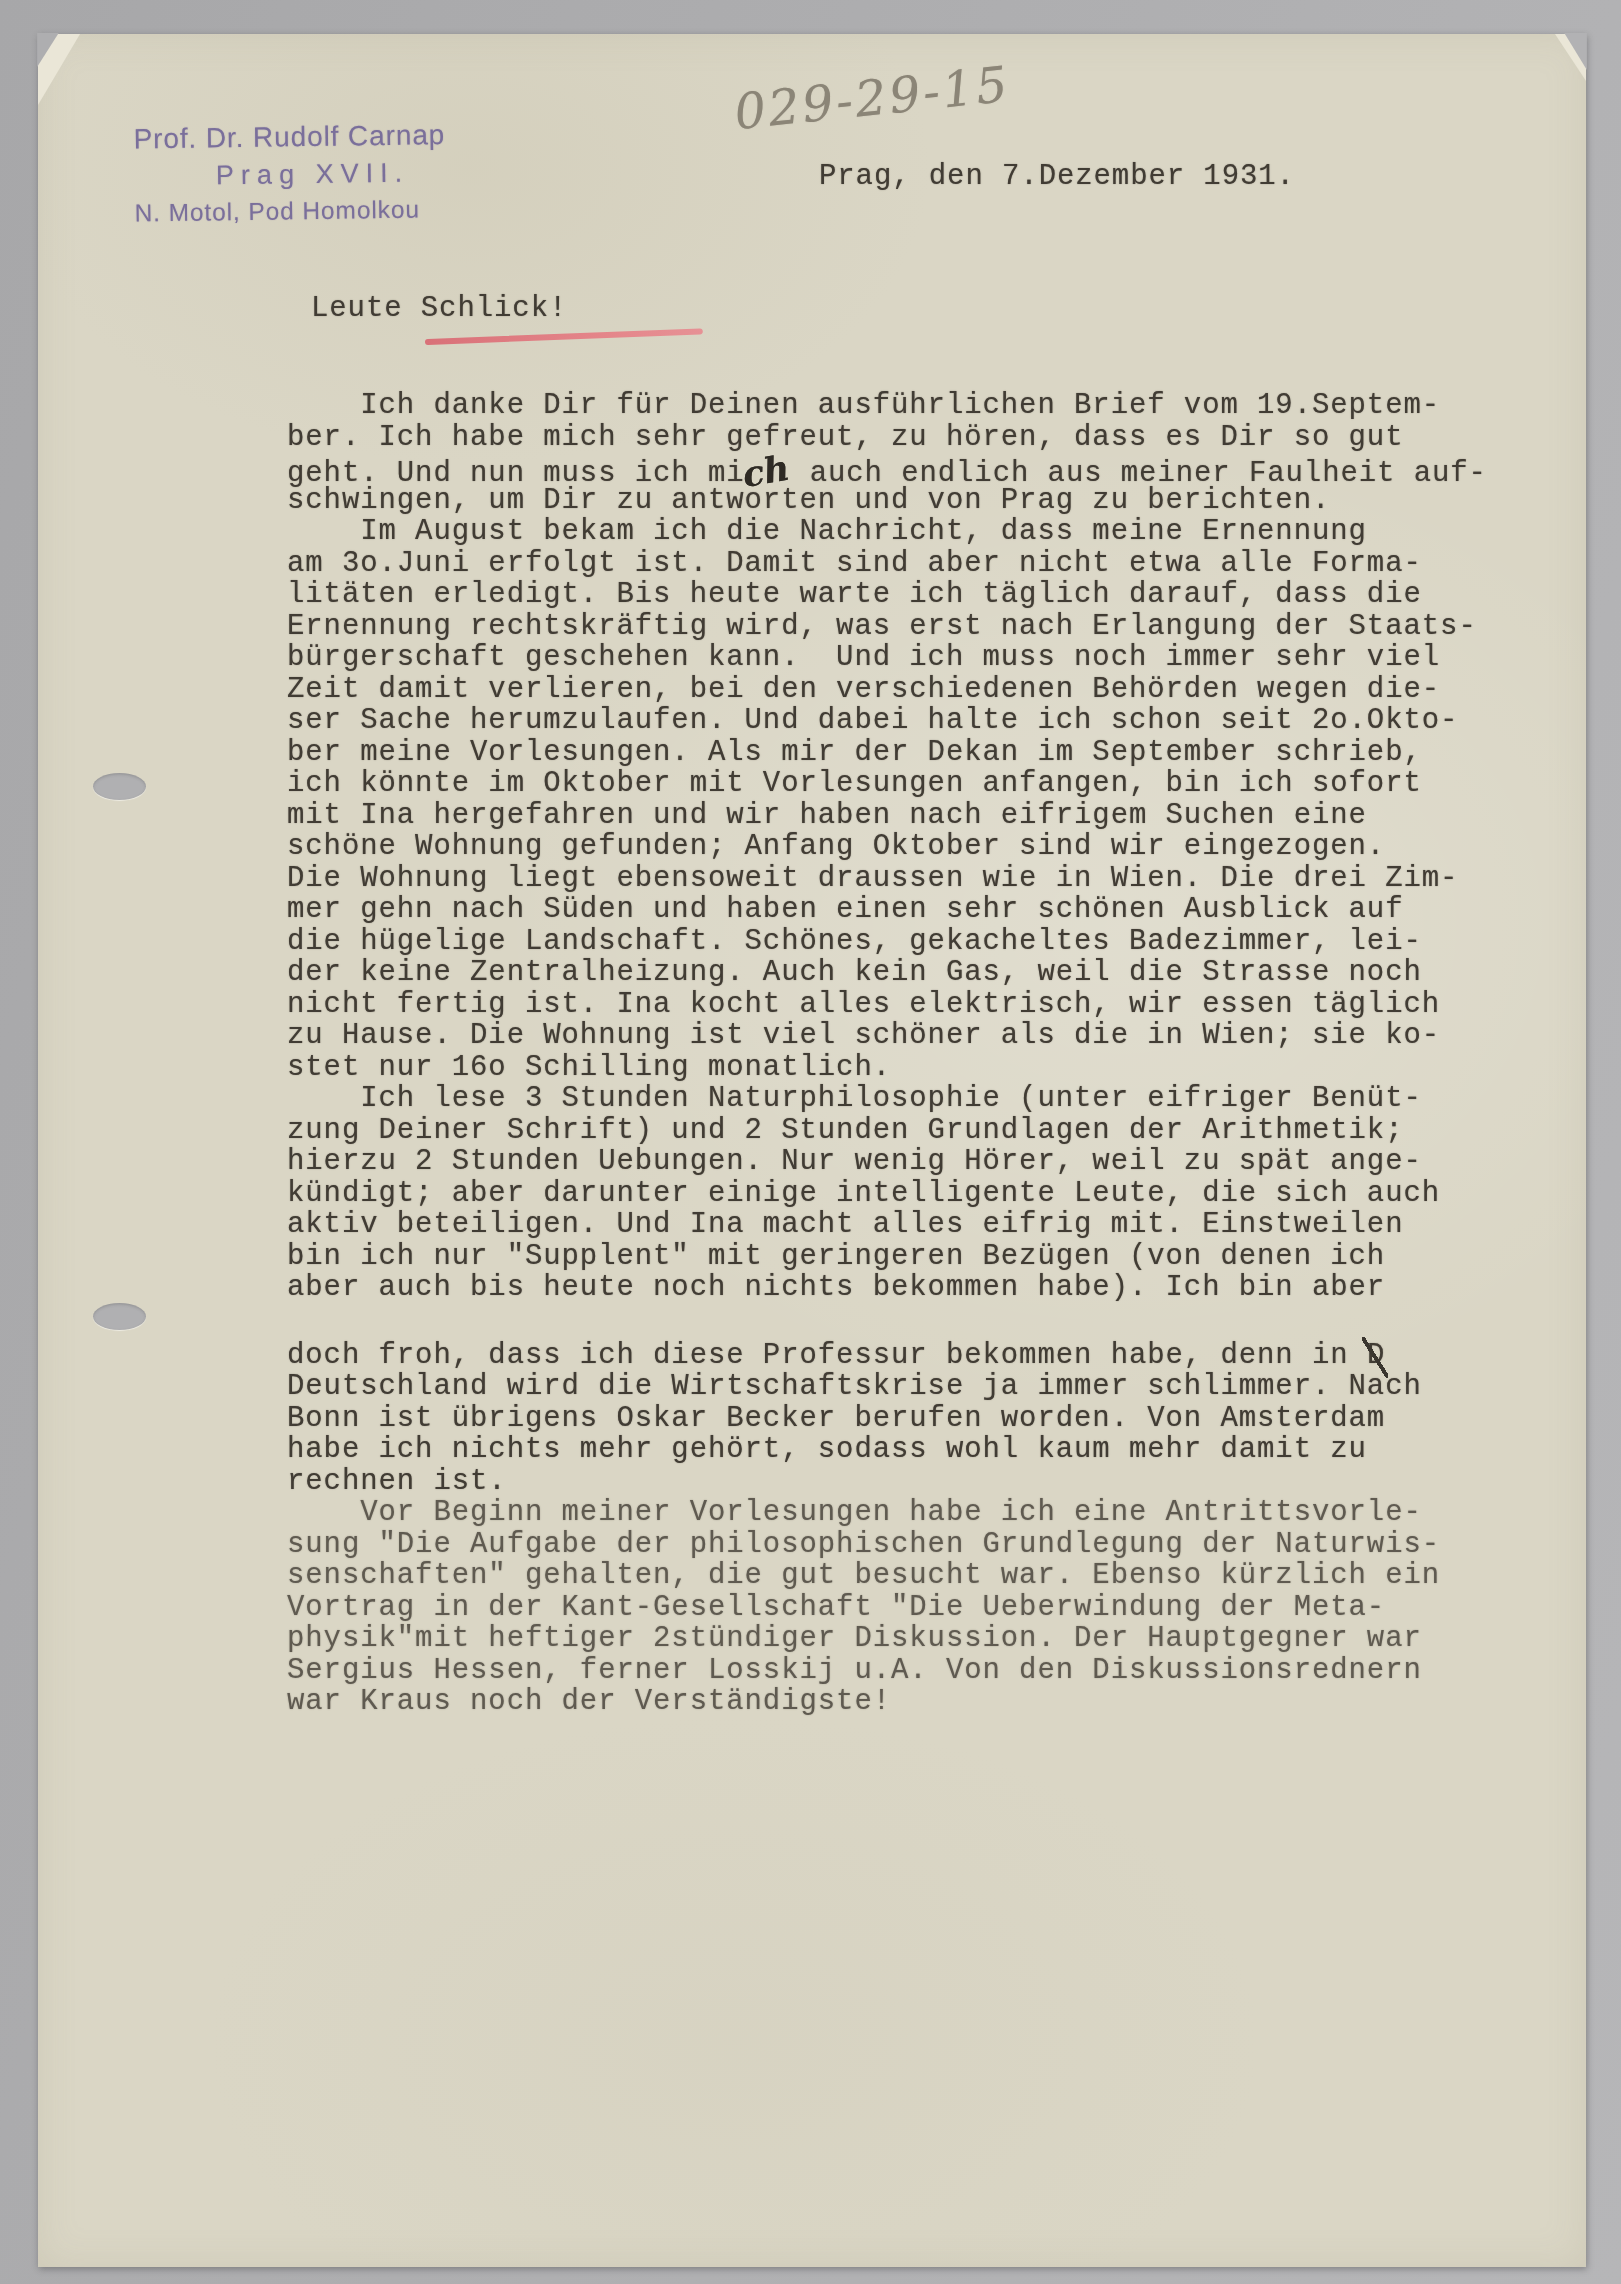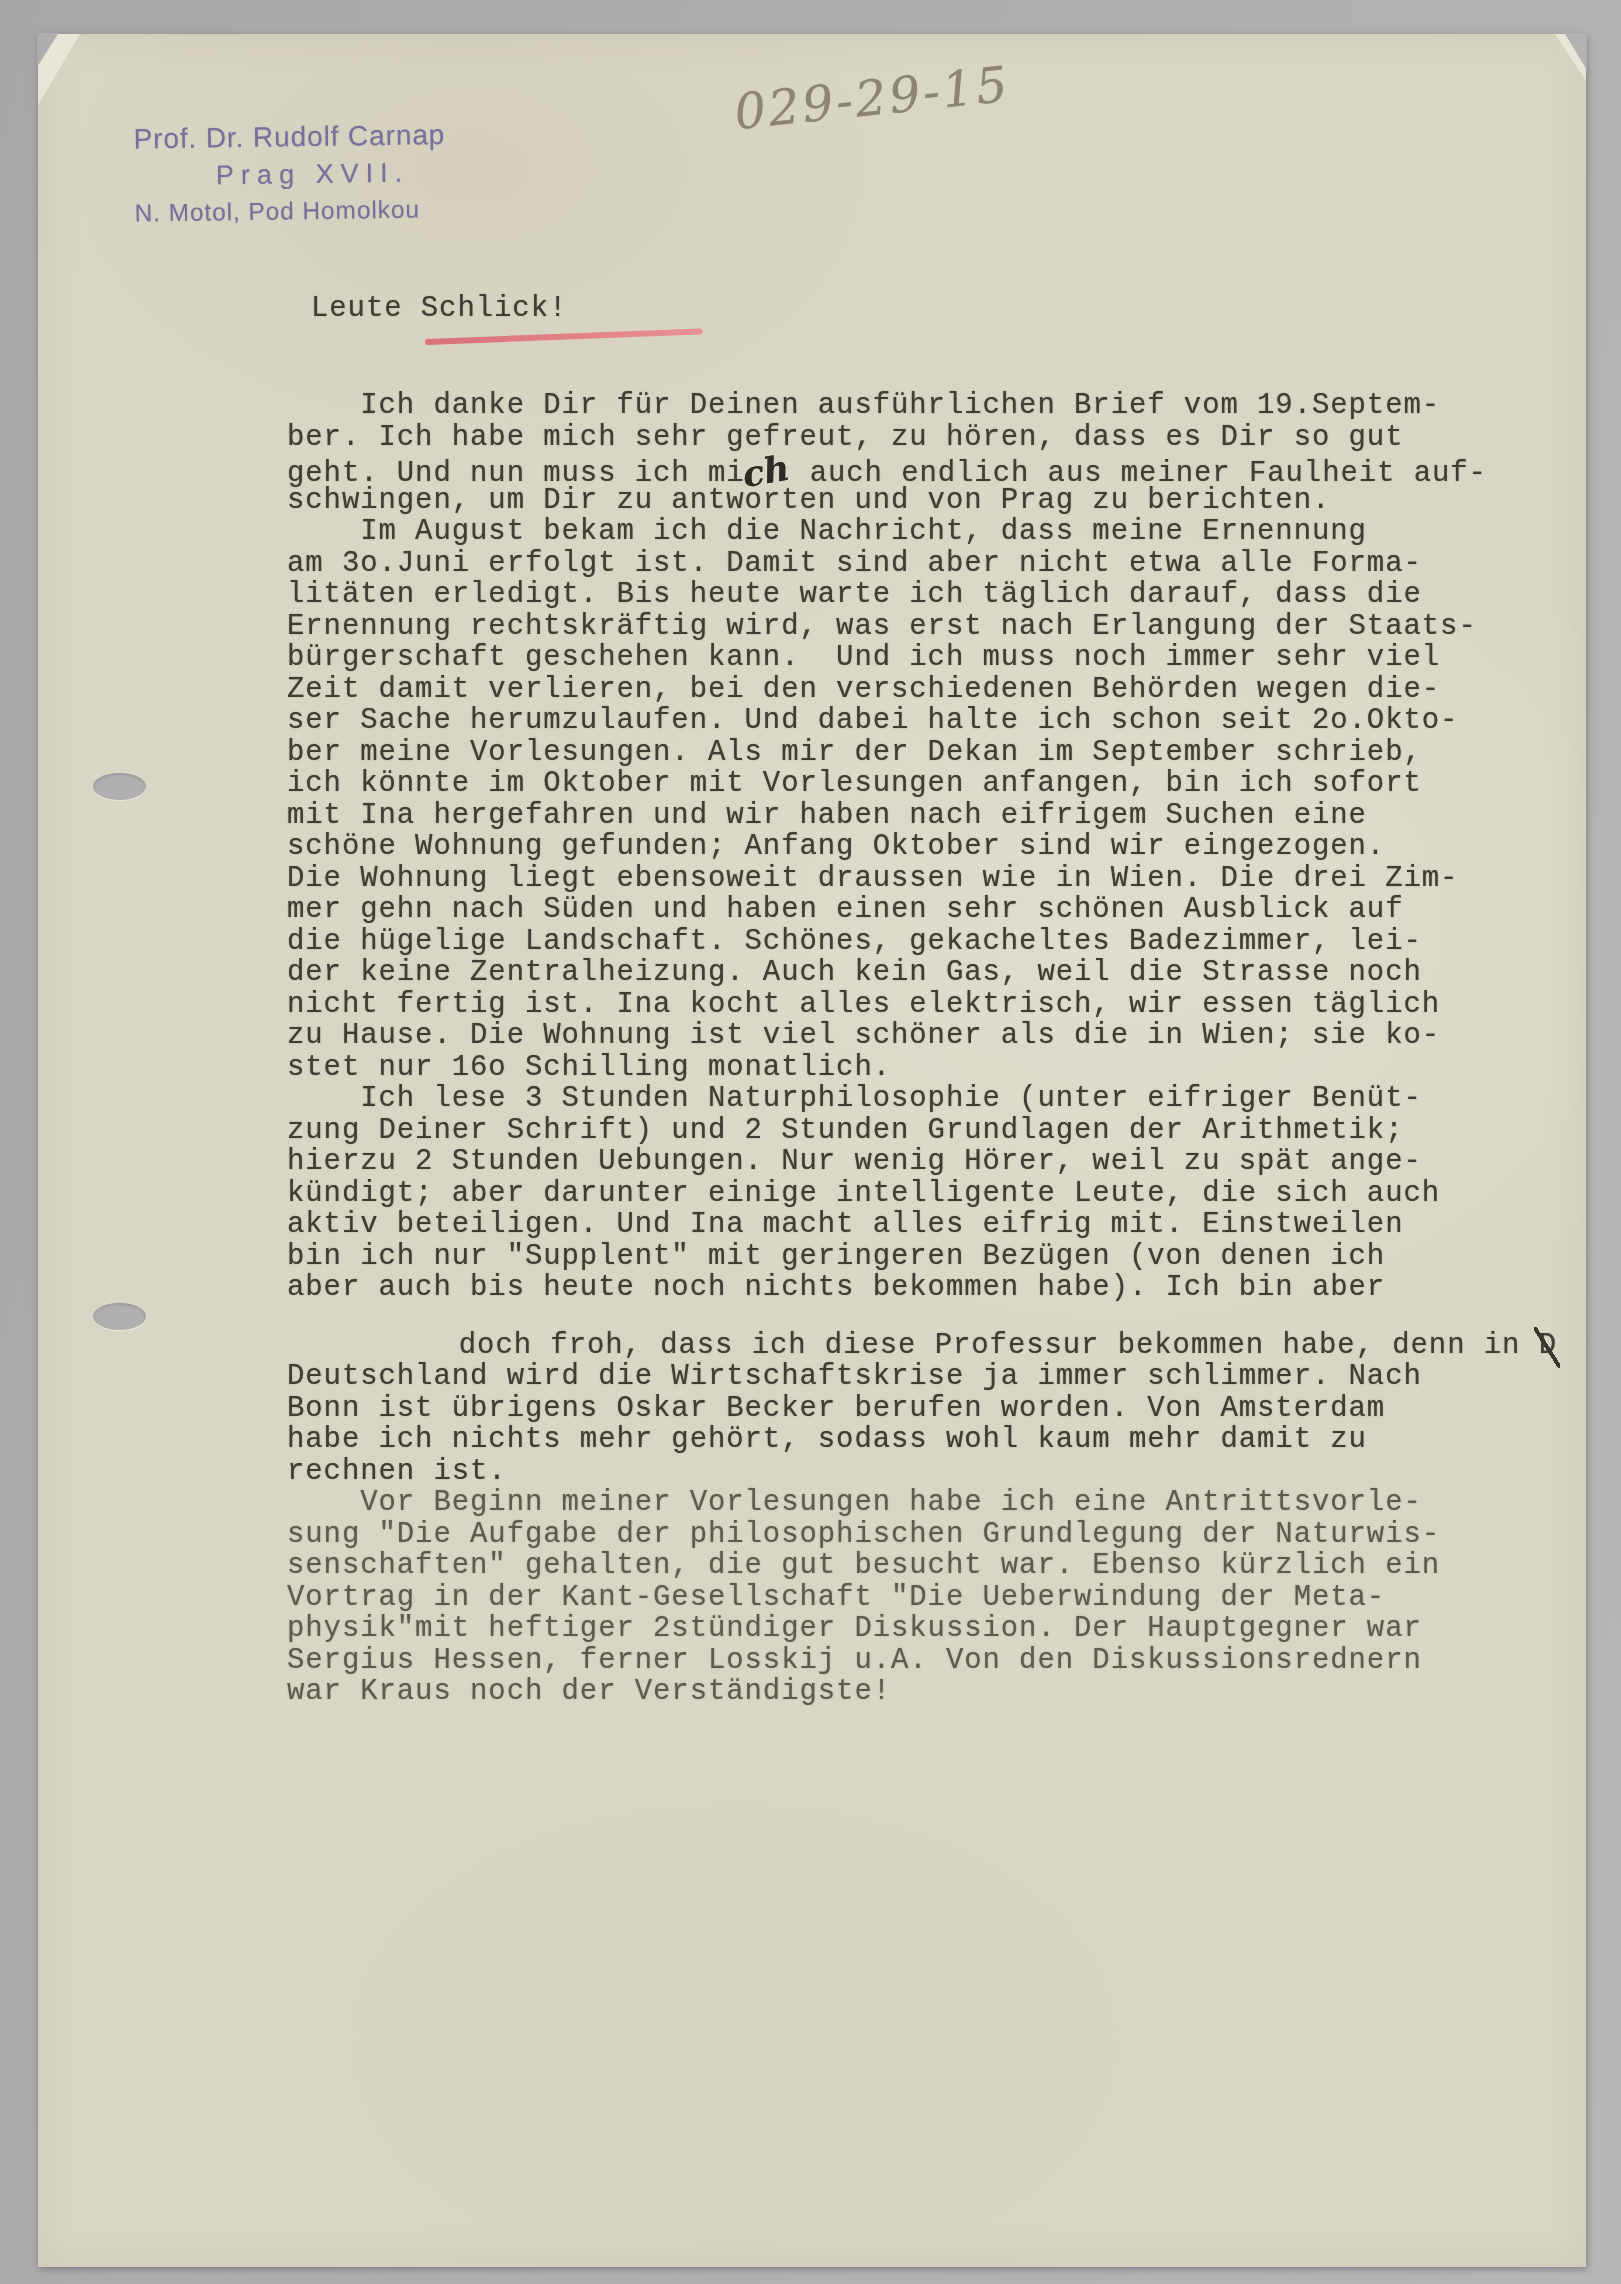--- a/index.html
+++ b/index.html
@@ -52,21 +52,21 @@
   .typed{font-family:"Liberation Mono","DejaVu Sans Mono",monospace;
     font-size:29px;letter-spacing:0.9px;color:#413c34;
     text-shadow:0 0 1.2px rgba(56,50,42,.55);white-space:pre;}
   .dateline{position:absolute;left:781px;top:126px;}
   .salutation{position:absolute;left:273px;top:258px;}
   .red-underline{position:absolute;left:387px;top:305px;width:278px;height:6.1px;
     background:linear-gradient(90deg,#d96670,#e57b82 60%,#e88a90);
     border-radius:3.3px;transform:rotate(-2.2deg);transform-origin:left center;opacity:.9;}
   .letter-body{position:absolute;left:249px;top:356px;width:1270px;}
   .tline{height:31.5px;line-height:31.5px;}
-  .tline.gap{margin-top:26px;text-align:right;}
+  .tline.gap{margin-top:36px;}
   .tline.faint{opacity:.8;text-shadow:0 0 1.6px rgba(70,64,54,.5);}
   .hand-ch{display:inline-block;font-family:"DejaVu Serif",serif;
     font-style:italic;font-weight:bold;font-size:35px;letter-spacing:0;
     color:#2e2a24;transform:rotate(-10deg) translate(-2.8px,1.9px);
     text-shadow:0 0 0.5px rgba(30,26,20,.8);}
   .struck{position:relative;display:inline-block;}
   .struck::after{content:"";position:absolute;left:-4.7px;right:-2.8px;top:-2.8px;bottom:-6.6px;
     background:linear-gradient(to top right,rgba(0,0,0,0) 46%,#3a362f 46%,#3a362f 55%,rgba(0,0,0,0) 55%);}
 </style>
 </head>
@@ -83,20 +83,21 @@
   <div class="hole hole-2"></div>
 
   <div class="pencil">029-29-15</div>
 
   <div class="stamp">
     <div class="stamp-line1">Prof. Dr. Rudolf Carnap</div>
     <div class="stamp-line2">Prag XVII.</div>
     <div class="stamp-line3">N. Motol, Pod Homolkou</div>
   </div>
 
+  <div class="typed dateline">Prag, den 7.Dezember 1931.</div>
 
   <div class="typed salutation">Leute Schlick!</div>
   <div class="red-underline"></div>
 
   <div class="typed letter-body"><div class="tline"><span>    Ich danke Dir für Deinen ausführlichen Brief vom 19.Septem-</span></div><div class="tline"><span>ber. Ich habe mich sehr gefreut, zu hören, dass es Dir so gut</span></div><div class="tline"><span>geht. Und nun muss ich mi</span><span class="hand-ch">ch</span><span> auch endlich aus meiner Faulheit auf-</span></div><div class="tline"><span>schwingen, um Dir zu antworten und von Prag zu berichten.</span></div><div class="tline"><span>    Im August bekam ich die Nachricht, dass meine Ernennung</span></div><div class="tline"><span>am 3o.Juni erfolgt ist. Damit sind aber nicht etwa alle Forma-</span></div><div class="tline"><span>litäten erledigt. Bis heute warte ich täglich darauf, dass die</span></div><div class="tline"><span>Ernennung rechtskräftig wird, was erst nach Erlangung der Staats-</span></div><div class="tline"><span>bürgerschaft geschehen kann.  Und ich muss noch immer sehr viel</span></div><div class="tline"><span>Zeit damit verlieren, bei den verschiedenen Behörden wegen die-</span></div><div class="tline"><span>ser Sache herumzulaufen. Und dabei halte ich schon seit 2o.Okto-</span></div><div class="tline"><span>ber meine Vorlesungen. Als mir der Dekan im September schrieb,</span></div><div class="tline"><span>ich könnte im Oktober mit Vorlesungen anfangen, bin ich sofort</span></div><div class="tline"><span>mit Ina hergefahren und wir haben nach eifrigem Suchen eine</span></div><div class="tline"><span>schöne Wohnung gefunden; Anfang Oktober sind wir eingezogen.</span></div><div class="tline"><span>Die Wohnung liegt ebensoweit draussen wie in Wien. Die drei Zim-</span></div><div class="tline"><span>mer gehn nach Süden und haben einen sehr schönen Ausblick auf</span></div><div class="tline"><span>die hügelige Landschaft. Schönes, gekacheltes Badezimmer, lei-</span></div><div class="tline"><span>der keine Zentralheizung. Auch kein Gas, weil die Strasse noch</span></div><div class="tline"><span>nicht fertig ist. Ina kocht alles elektrisch, wir essen täglich</span></div><div class="tline"><span>zu Hause. Die Wohnung ist viel schöner als die in Wien; sie ko-</span></div><div class="tline"><span>stet nur 16o Schilling monatlich.</span></div><div class="tline"><span>    Ich lese 3 Stunden Naturphilosophie (unter eifriger Benüt-</span></div><div class="tline"><span>zung Deiner Schrift) und 2 Stunden Grundlagen der Arithmetik;</span></div><div class="tline"><span>hierzu 2 Stunden Uebungen. Nur wenig Hörer, weil zu spät ange-</span></div><div class="tline"><span>kündigt; aber darunter einige intelligente Leute, die sich auch</span></div><div class="tline"><span>aktiv beteiligen. Und Ina macht alles eifrig mit. Einstweilen</span></div><div class="tline"><span>bin ich nur "Supplent" mit geringeren Bezügen (von denen ich</span></div><div class="tline"><span>aber auch bis heute noch nichts bekommen habe). Ich bin aber</span></div><div class="tline gap"><span>doch froh, dass ich diese Professur bekommen habe, denn in </span><span class="struck">D</span></div><div class="tline"><span>Deutschland wird die Wirtschaftskrise ja immer schlimmer. Nach</span></div><div class="tline"><span>Bonn ist übrigens Oskar Becker berufen worden. Von Amsterdam</span></div><div class="tline"><span>habe ich nichts mehr gehört, sodass wohl kaum mehr damit zu</span></div><div class="tline"><span>rechnen ist.</span></div><div class="tline faint"><span>    Vor Beginn meiner Vorlesungen habe ich eine Antrittsvorle-</span></div><div class="tline faint"><span>sung "Die Aufgabe der philosophischen Grundlegung der Naturwis-</span></div><div class="tline faint"><span>senschaften" gehalten, die gut besucht war. Ebenso kürzlich ein</span></div><div class="tline faint"><span>Vortrag in der Kant-Gesellschaft "Die Ueberwindung der Meta-</span></div><div class="tline faint"><span>physik"mit heftiger 2stündiger Diskussion. Der Hauptgegner war</span></div><div class="tline faint"><span>Sergius Hessen, ferner Losskij u.A. Von den Diskussionsrednern</span></div><div class="tline faint"><span>war Kraus noch der Verständigste!</span></div></div>
 
 </div>
 
 
 </body></html>

